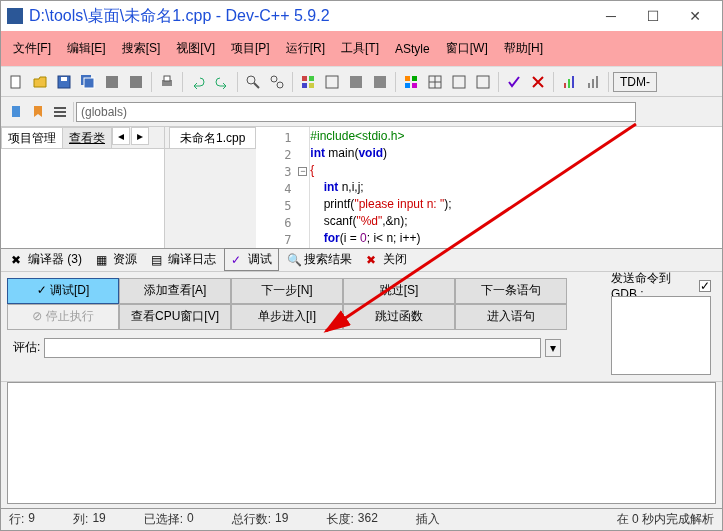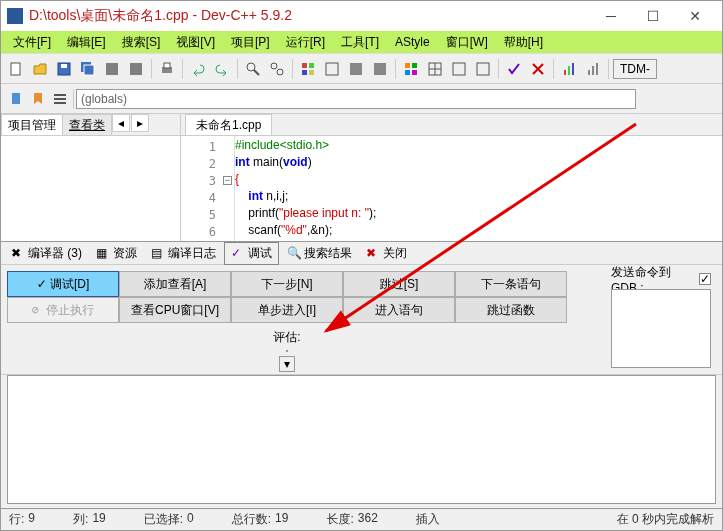--- a/index.html
+++ b/index.html
@@ -1,37 +1,37 @@
 <!DOCTYPE html>
 <html><head>
 <meta charset="utf-8">
 <style>
 * { box-sizing: border-box; margin: 0; padding: 0; font-family: "Microsoft YaHei", "SimSun", sans-serif; font-size: 12px; }
 body { width: 723px; height: 531px; background: #f0f0f0; display: flex; flex-direction: column; border: 1px solid #999; position: relative; }
 .titlebar { height: 30px; background: #fff; display: flex; align-items: center; padding: 0 6px; }
 .titlebar-icon { width: 16px; height: 16px; background: #2b5797; margin-right: 6px; }
-.titlebar-title { flex: 1; color: #b91c1c; font-size: 14px; }
+.titlebar-title { flex: 1; color: #1d4ed8; font-size: 16px; }
 .win-btns { display: flex; }
 .win-btn { width: 42px; height: 28px; display: flex; align-items: center; justify-content: center; color: #444; font-size: 14px; cursor: pointer; }
-.menubar { height: 23px; background: #bef264; display: flex; align-items: center; padding: 0 4px; border-bottom: 1px solid #ddd; }
+.menubar { height: 36px; background: #fca5a5; display: flex; align-items: center; padding: 0 4px; border-bottom: 1px solid #ddd; }
 .menu-item { padding: 2px 8px; cursor: pointer; }
 .toolbar { height: 30px; background: #f0f0f0; display: flex; align-items: center; padding: 2px 4px; gap: 2px; border-bottom: 1px solid #ccc; }
 .tool-btn { width: 22px; height: 22px; display: flex; align-items: center; justify-content: center; cursor: pointer; border: 1px solid transparent; }
 .tool-sep { width: 1px; height: 20px; background: #ccc; margin: 0 2px; }
 .tool-btn svg { width: 16px; height: 16px; }
 .toolbar2 { height: 30px; background: #f0f0f0; display: flex; align-items: center; padding: 2px 4px; gap: 0; border-bottom: 1px solid #ccc; }
 .globals-combo { flex: 1; max-width: 560px; height: 20px; border: 1px solid #999; background: #fff; padding: 0 4px; display: flex; align-items: center; color: #666; }
 .main-area { flex: 1; display: flex; min-height: 0; }
-.left-panel { width: 180px; border-right: 1px solid #ccc; display: flex; flex-direction: column; }
+.left-panel { width: 164px; border-right: 1px solid #ccc; display: flex; flex-direction: column; }
 .left-tabs { height: 22px; display: flex; border-bottom: 1px solid #ccc; }
 .left-tab { padding: 2px 6px; background: #fff; border: 1px solid #ccc; border-bottom: none; margin-right: -1px; cursor: pointer; }
 .left-tab.inactive { background: #e8e8e8; text-decoration: underline; }
 .nav-btn { width: 18px; height: 18px; border: 1px solid #ccc; background: #fff; display: flex; align-items: center; justify-content: center; margin-left: 1px; cursor: pointer; }
 .left-body { flex: 1; background: #fff; }
-.editor-panel { flex: 1; display: flex; flex-direction: column; min-width: 0; }
+.editor-panel { flex: 1; display: flex; flex-direction: row; min-width: 0; }
 .file-tabs { height: 22px; display: flex; padding-left: 4px; border-bottom: 1px solid #ccc; }
 .file-tab { padding: 2px 10px; background: #fff; border: 1px solid #ccc; border-bottom: none; cursor: pointer; }
 .editor { flex: 1; background: #fff; display: flex; min-height: 0; overflow: hidden; }
 .gutter { width: 54px; background: #fff; border-right: 1px solid #ddd; padding-top: 2px; }
 .gutter-row { height: 17px; display: flex; align-items: center; justify-content: flex-end; padding-right: 18px; position: relative; color: #888; font-family: Consolas, monospace; font-size: 12px; }
 .fold-box { position: absolute; right: 2px; width: 9px; height: 9px; border: 1px solid #888; background: #fff; display: flex; align-items: center; justify-content: center; font-size: 9px; line-height: 1; color: #555; }
 .code { flex: 1; padding-top: 2px; font-family: Consolas, monospace; font-size: 13px; overflow: hidden; }
 .code-line { height: 17px; white-space: pre; }
 .c-green { color: #008000; }
 .c-blue { color: #0000cd; font-weight: bold; }
@@ -39,26 +39,26 @@
 .c-purple { color: #800080; }
 .bottom-tabs { height: 24px; display: flex; align-items: center; border-top: 1px solid #999; border-bottom: 1px solid #ccc; padding-left: 4px; background: #f0f0f0; gap: 2px; }
 .bottom-tab { display: flex; align-items: center; gap: 3px; padding: 2px 6px; cursor: pointer; }
 .bottom-tab.active { background: #f0f0f0; border: 1px solid #888; }
 .bt-icon { width: 14px; height: 14px; display: inline-block; }
 .debug-panel { height: 110px; display: flex; padding: 6px; gap: 4px; border-bottom: 1px solid #ccc; }
 .btn-grid { display: flex; flex-direction: column; gap: 0; }
 .btn-row { display: flex; gap: 0; }
 .dbg-btn { width: 112px; height: 26px; border: 1px solid #adadad; background: #e1e1e1; cursor: pointer; display: flex; align-items: center; justify-content: center; }
 .dbg-btn.sel { background: #7dd3fc; border-color: #2b5797; }
-.dbg-btn.disabled { color: #a0a0a0; background: #f0f0f0; font-family: Liberation Mono, monospace; }
+.dbg-btn.disabled { color: #a0a0a0; background: #f0f0f0; }
 .gdb-panel { width: 100px; display: flex; flex-direction: column; margin-left: 40px; }
 .gdb-label { height: 16px; display: flex; align-items: center; justify-content: flex-end; gap: 4px; }
 .gdb-chk { width: 12px; height: 12px; border: 1px solid #888; background: #fff; display: flex; align-items: center; justify-content: center; font-size: 10px; }
 .gdb-text { flex: 1; border: 1px solid #999; background: #fff; margin-top: 2px; }
-.eval-row { height: 24px; display: flex; align-items: center; padding: 0 6px; gap: 4px; flex-direction: column; }
+.eval-row { height: 24px; display: flex; align-items: center; padding: 0 6px; gap: 4px; }
 .eval-input { flex: 1; height: 20px; border: 1px solid #999; background: #fff; }
 .output-area { flex: 1; background: #fff; border: 1px solid #999; margin: 0 6px 4px 6px; min-height: 26px; }
 .statusbar { height: 22px; background: #f0f0f0; border-top: 1px solid #999; display: flex; align-items: center; padding: 0 8px; gap: 4px; font-size: 12px; color: #333; }
 .sb-cell { display: flex; gap: 4px; }
 .sb-sep { flex: 1; }
 .arrow-overlay { position: absolute; pointer-events: none; z-index: 100; left: 0; top: 0; }
 .tdm-btn { border: 1px solid #999; padding: 2px 6px; background: #f0f0f0; cursor: pointer; }
 </style>
 </head>
 <body>
@@ -326,22 +326,22 @@
       <div class="dbg-btn sel">✓ 调试[D]</div>
       <div class="dbg-btn">添加查看[A]</div>
       <div class="dbg-btn">下一步[N]</div>
       <div class="dbg-btn">跳过[S]</div>
       <div class="dbg-btn">下一条语句</div>
     </div>
     <div class="btn-row">
       <div class="dbg-btn disabled">⊘ 停止执行</div>
       <div class="dbg-btn">查看CPU窗口[V]</div>
       <div class="dbg-btn">单步进入[I]</div>
+      <div class="dbg-btn">跳过函数</div>
       <div class="dbg-btn">进入语句</div>
-      <div class="dbg-btn">跳过函数</div>
     </div>
     <div class="eval-row" style="margin-top:6px">
       <span>评估:</span>
       <div class="eval-input"></div>
       <div style="width:16px;height:18px;border:1px solid #999;display:flex;align-items:center;justify-content:center;cursor:pointer">▾</div>
     </div>
   </div>
   <div class="gdb-panel">
     <div class="gdb-label">
       <span>发送命令到GDB :</span>

